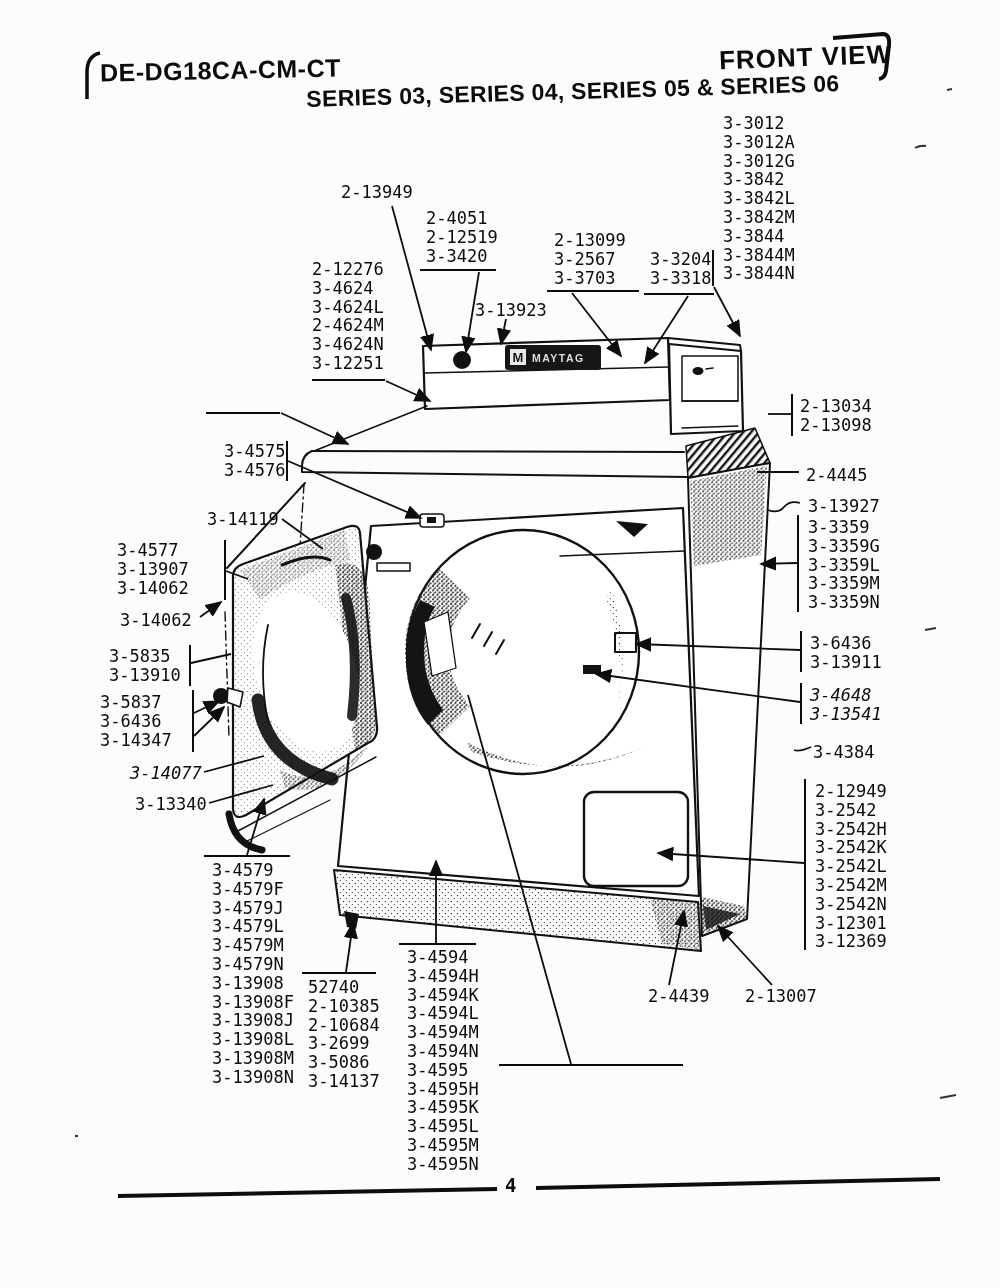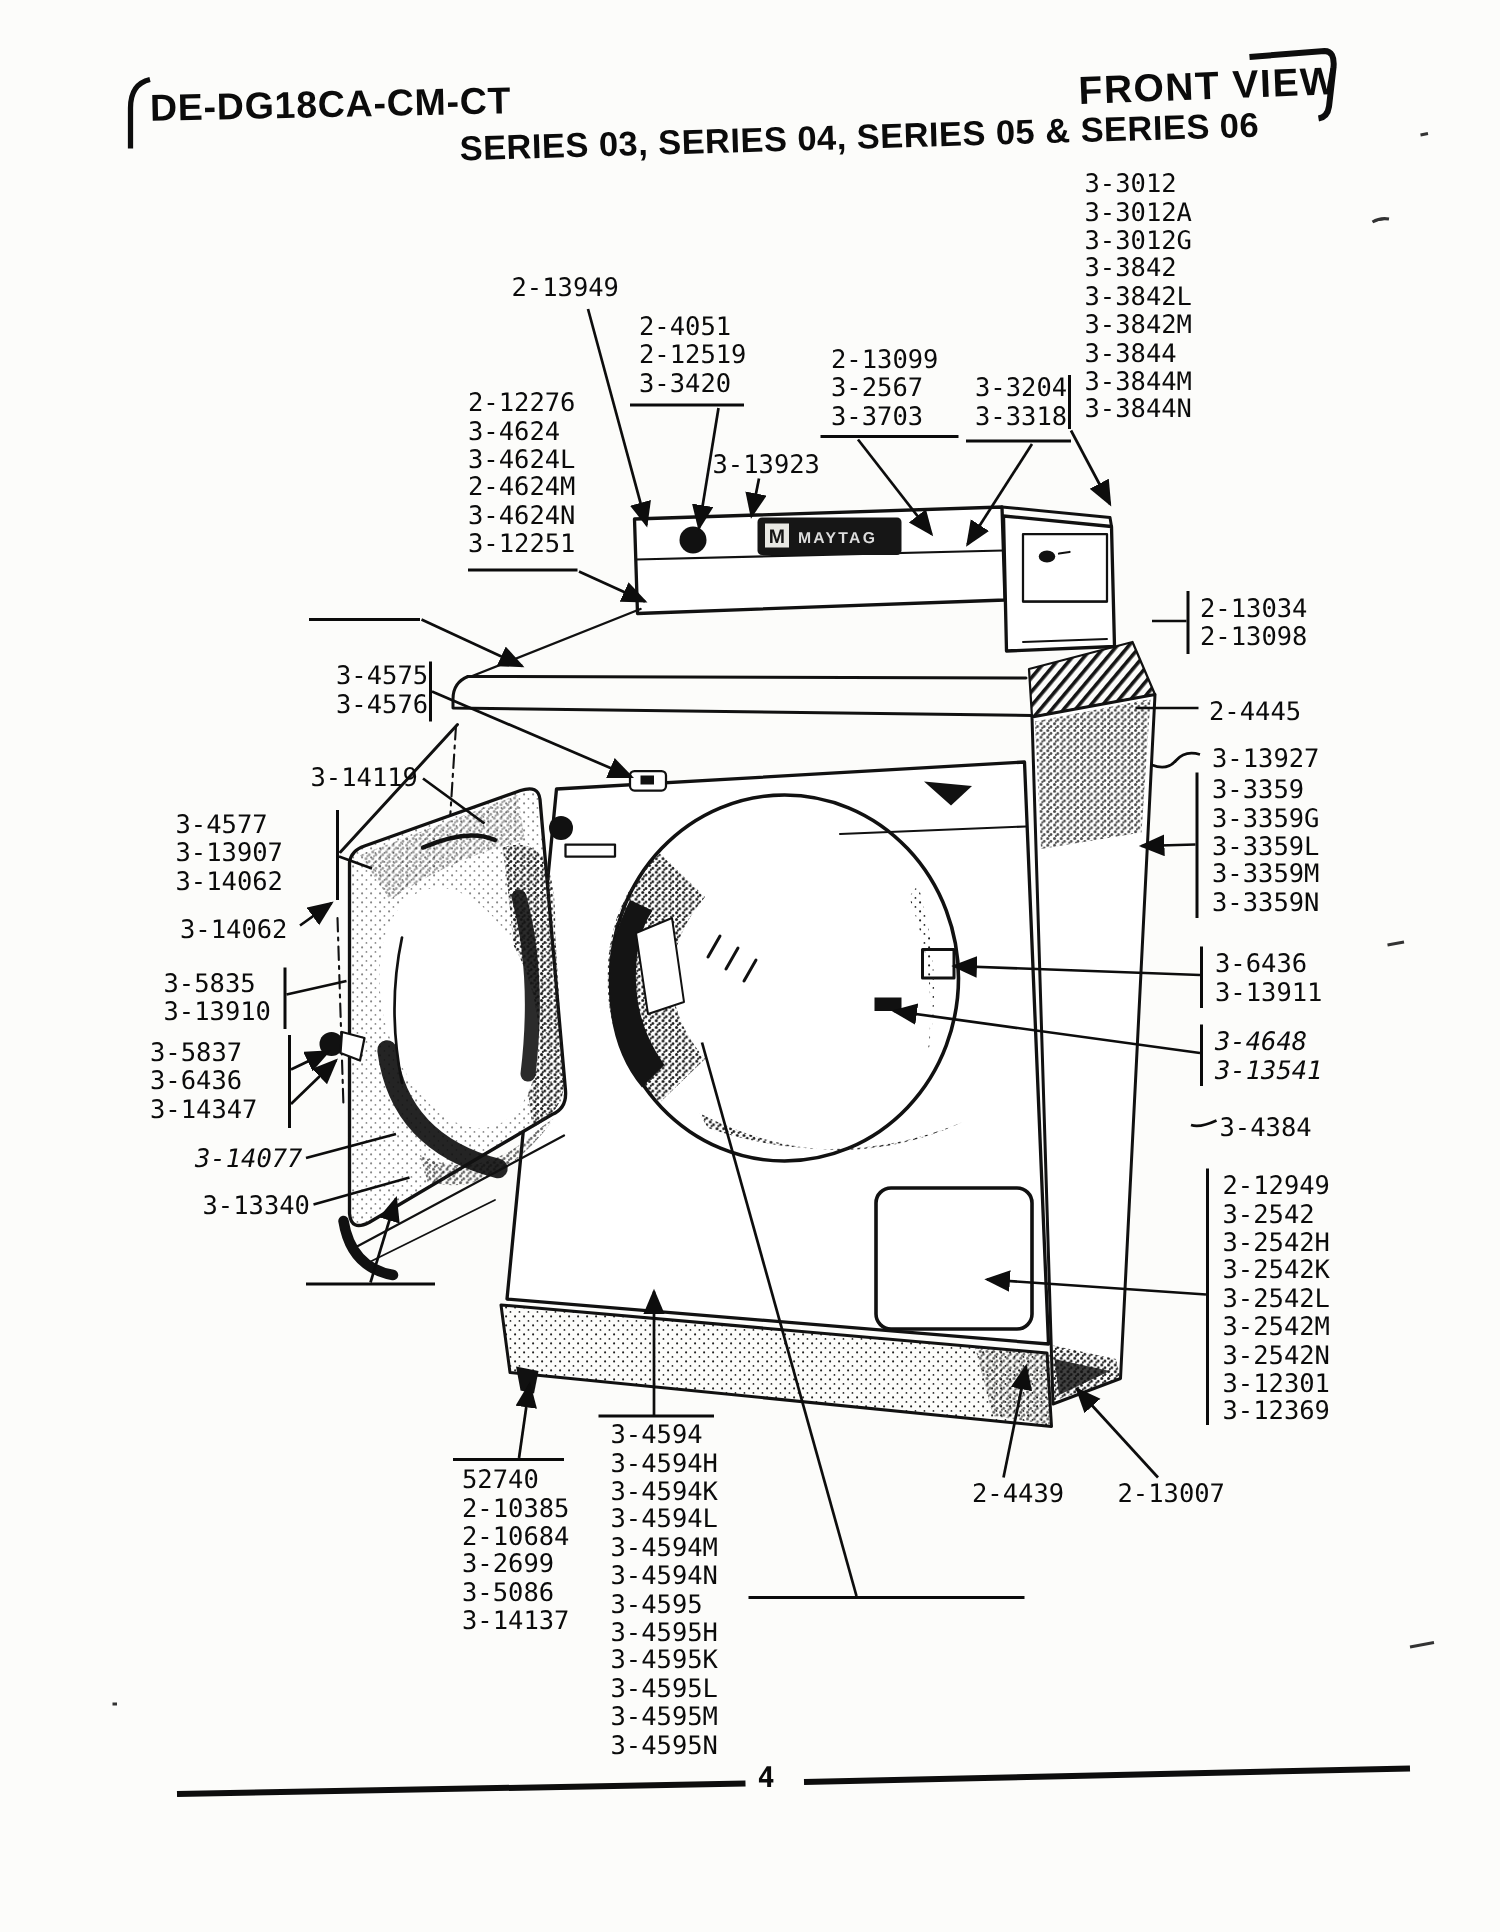--- a/index.html
+++ b/index.html
@@ -216,20 +216,21 @@
       <div class="lblgroup" style="left: 808px; top: 497px;"><div>3-13927</div></div>
       <div class="lblgroup" style="left: 808px; top: 518px;"><div>3-3359</div><div>3-3359G</div><div>3-3359L</div><div>3-3359M</div><div>3-3359N</div></div>
       <div class="rule" style="left: 797px; top: 515px; width: 2px; height: 97px;"></div>
       <div class="lblgroup" style="left: 810px; top: 634px;"><div>3-6436</div><div>3-13911</div></div>
       <div class="rule" style="left: 800px; top: 631px; width: 2px; height: 41px;"></div>
       <div class="lblgroup" style="left: 810px; top: 686px; font-style: italic;"><div>3-4648</div><div>3-13541</div></div>
       <div class="rule" style="left: 800px; top: 683px; width: 2px; height: 41px;"></div>
       <div class="lblgroup" style="left: 813px; top: 743px;"><div>3-4384</div></div>
       <div class="lblgroup" style="left: 815px; top: 782px;"><div>2-12949</div><div>3-2542</div><div>3-2542H</div><div>3-2542K</div><div>3-2542L</div><div>3-2542M</div><div>3-2542N</div><div>3-12301</div><div>3-12369</div></div>
       <div class="rule" style="left: 804px; top: 779px; width: 2px; height: 171px;"></div>
+      <div class="lblgroup" style="left: 212px; top: 861px;"><div>3-4579</div><div>3-4579F</div><div>3-4579J</div><div>3-4579L</div><div>3-4579M</div><div>3-4579N</div><div>3-13908</div><div>3-13908F</div><div>3-13908J</div><div>3-13908L</div><div>3-13908M</div><div>3-13908N</div></div>
       <div class="rule" style="left: 204px; top: 855px; width: 86px; height: 2px;"></div>
       <div class="lblgroup" style="left: 308px; top: 978px;"><div>52740</div><div>2-10385</div><div>2-10684</div><div>3-2699</div><div>3-5086</div><div>3-14137</div></div>
       <div class="rule" style="left: 302px; top: 972px; width: 74px; height: 2px;"></div>
       <div class="lblgroup" style="left: 407px; top: 948px;"><div>3-4594</div><div>3-4594H</div><div>3-4594K</div><div>3-4594L</div><div>3-4594M</div><div>3-4594N</div><div>3-4595</div><div>3-4595H</div><div>3-4595K</div><div>3-4595L</div><div>3-4595M</div><div>3-4595N</div></div>
       <div class="rule" style="left: 399px; top: 943px; width: 77px; height: 2px;"></div>
       <div class="rule" style="left: 499px; top: 1064px; width: 184px; height: 2px;"></div>
       <div class="lblgroup" style="left: 648px; top: 987px;"><div>2-4439</div></div>
       <div class="lblgroup" style="left: 745px; top: 987px;"><div>2-13007</div></div>
     </div>
 </div>

